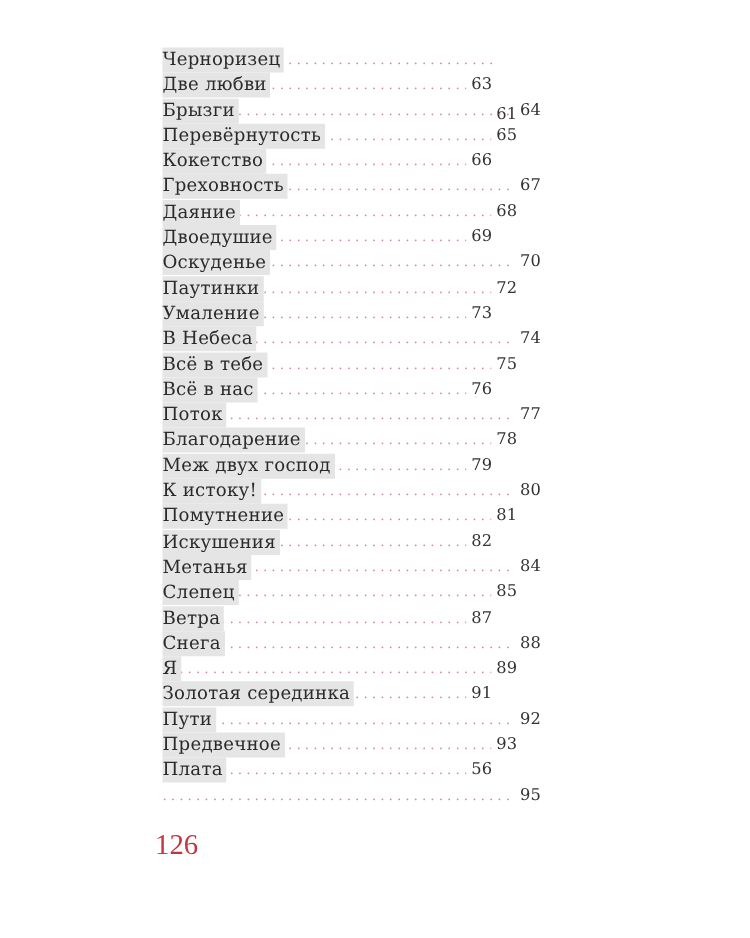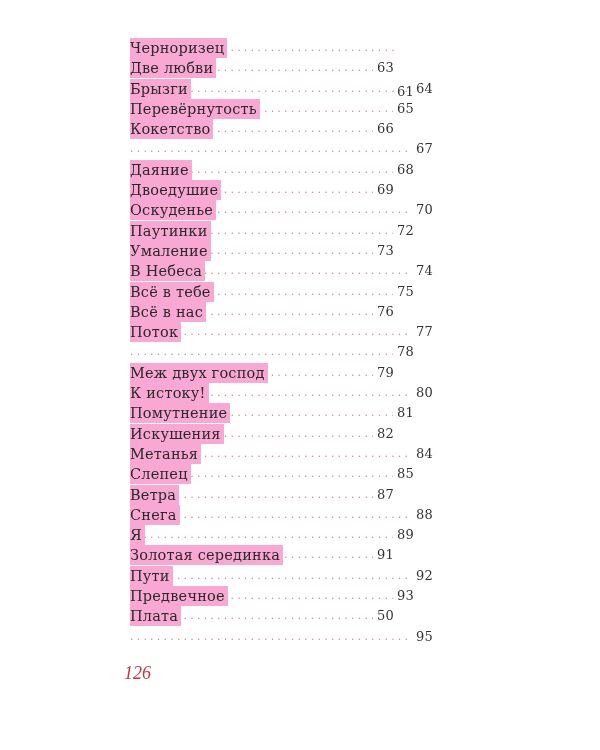--- a/index.html
+++ b/index.html
@@ -1,24 +1,24 @@
 <!DOCTYPE html>
 <html><head>
 <meta charset="utf-8">
 <style>
   html, body { margin: 0; padding: 0; background: #ffffff; }
   body { width: 600px; height: 750px; position: relative; overflow: hidden;
          font-family: "DejaVu Serif", "Liberation Serif", serif; color: #2a2a2a; }
   .toc { position: absolute; left: 130px; top: 38px; width: 310px; }
   .row { position: relative; height: 20.3px; font-size: 14.5px; line-height: 20px; letter-spacing: 0.2px; white-space: nowrap; }
-  .row .title { position: absolute; left: 0; top: 0; background: #f9a8d4; padding-right: 3px; }
+  .row .title { position: absolute; left: 0; top: 0; background: #e5e5e5; padding-right: 3px; }
   .row .dots { position: absolute; left: 0; top: 0; overflow: hidden; color: #d88a8f;
                font-size: 11px; letter-spacing: 3.2px; }
   .row .num { position: absolute; top: 0; background: #fff; padding-left: 4px; font-size: 13px; color: #333; }
-  .page-number { position: absolute; left: 124px; top: 663px; font-size: 18px; color: #c3363d; font-family: "Liberation Serif", serif; font-style: italic; }
+  .page-number { position: absolute; left: 124px; top: 663px; font-size: 23px; color: #c3363d; font-family: "Liberation Serif", serif; }
 </style>
 </head>
 <body>
 
 <div class="toc" id="toc">
     <div class="row">
       <span class="dots" style="width: 267px;">................................................................................</span>
       <span class="title">Черноризец</span>
       <span class="num" style="left: 263px; margin-top: 44px;">61</span>
     </div>
@@ -37,20 +37,21 @@
       <span class="title">Перевёрнутость</span>
       <span class="num" style="left: 263px;">65</span>
     </div>
     <div class="row">
       <span class="dots" style="width: 247px;">................................................................................</span>
       <span class="title">Кокетство</span>
       <span class="num" style="left: 243px;">66</span>
     </div>
     <div class="row">
       <span class="dots" style="width: 286px;">................................................................................</span>
+      <span class="title">Греховность</span>
       <span class="num" style="left: 282px;">67</span>
     </div>
     <div class="row">
       <span class="dots" style="width: 267px;">................................................................................</span>
       <span class="title">Даяние</span>
       <span class="num" style="left: 263px;">68</span>
     </div>
     <div class="row">
       <span class="dots" style="width: 247px;">................................................................................</span>
       <span class="title">Двоедушие</span>
@@ -86,20 +87,21 @@
       <span class="title">Всё в нас</span>
       <span class="num" style="left: 243px;">76</span>
     </div>
     <div class="row">
       <span class="dots" style="width: 286px;">................................................................................</span>
       <span class="title">Поток</span>
       <span class="num" style="left: 282px;">77</span>
     </div>
     <div class="row">
       <span class="dots" style="width: 267px;">................................................................................</span>
+      <span class="title">Благодарение</span>
       <span class="num" style="left: 263px;">78</span>
     </div>
     <div class="row">
       <span class="dots" style="width: 247px;">................................................................................</span>
       <span class="title">Меж двух господ</span>
       <span class="num" style="left: 243px;">79</span>
     </div>
     <div class="row">
       <span class="dots" style="width: 286px;">................................................................................</span>
       <span class="title">К истоку!</span>
@@ -151,21 +153,21 @@
       <span class="num" style="left: 282px;">92</span>
     </div>
     <div class="row">
       <span class="dots" style="width: 267px;">................................................................................</span>
       <span class="title">Предвечное</span>
       <span class="num" style="left: 263px;">93</span>
     </div>
     <div class="row">
       <span class="dots" style="width: 247px;">................................................................................</span>
       <span class="title">Плата</span>
-      <span class="num" style="left: 243px;">50</span>
+      <span class="num" style="left: 243px;">56</span>
     </div>
     <div class="row">
       <span class="dots" style="width: 286px;">................................................................................</span>
       <span class="num" style="left: 282px;">95</span>
     </div>
   </div>
 
 <div class="page-number">126</div>
 
 </body></html>

